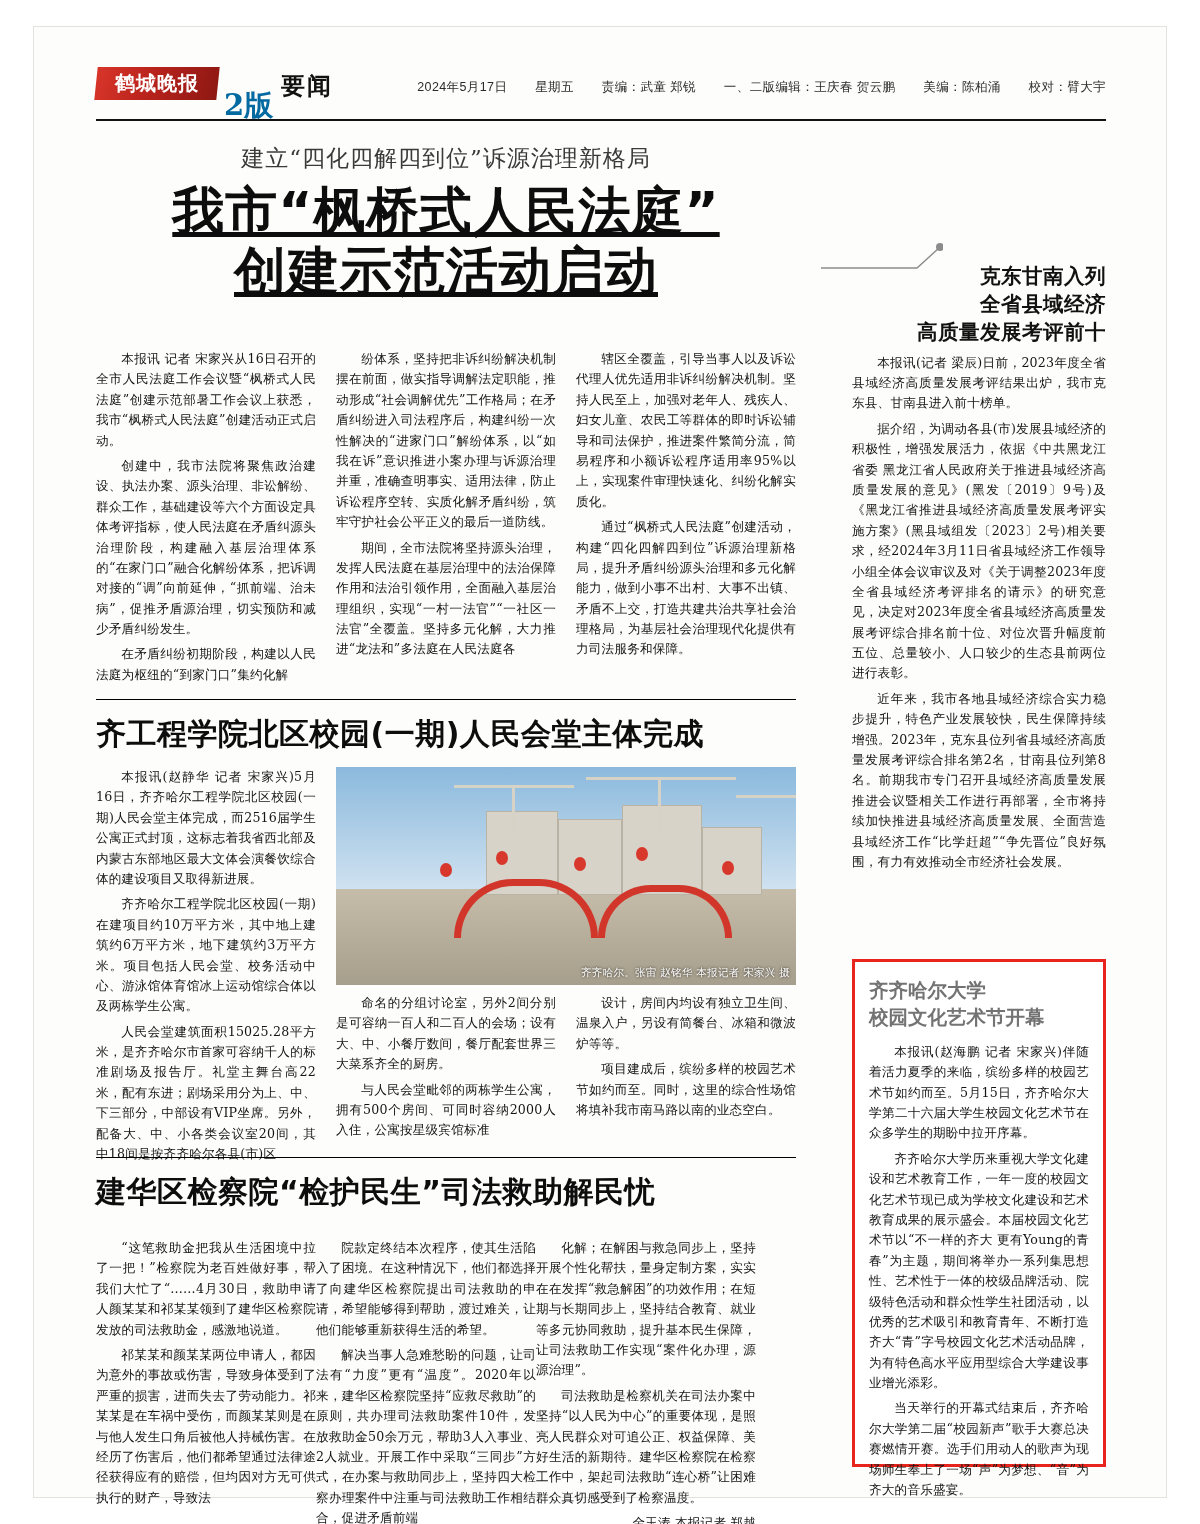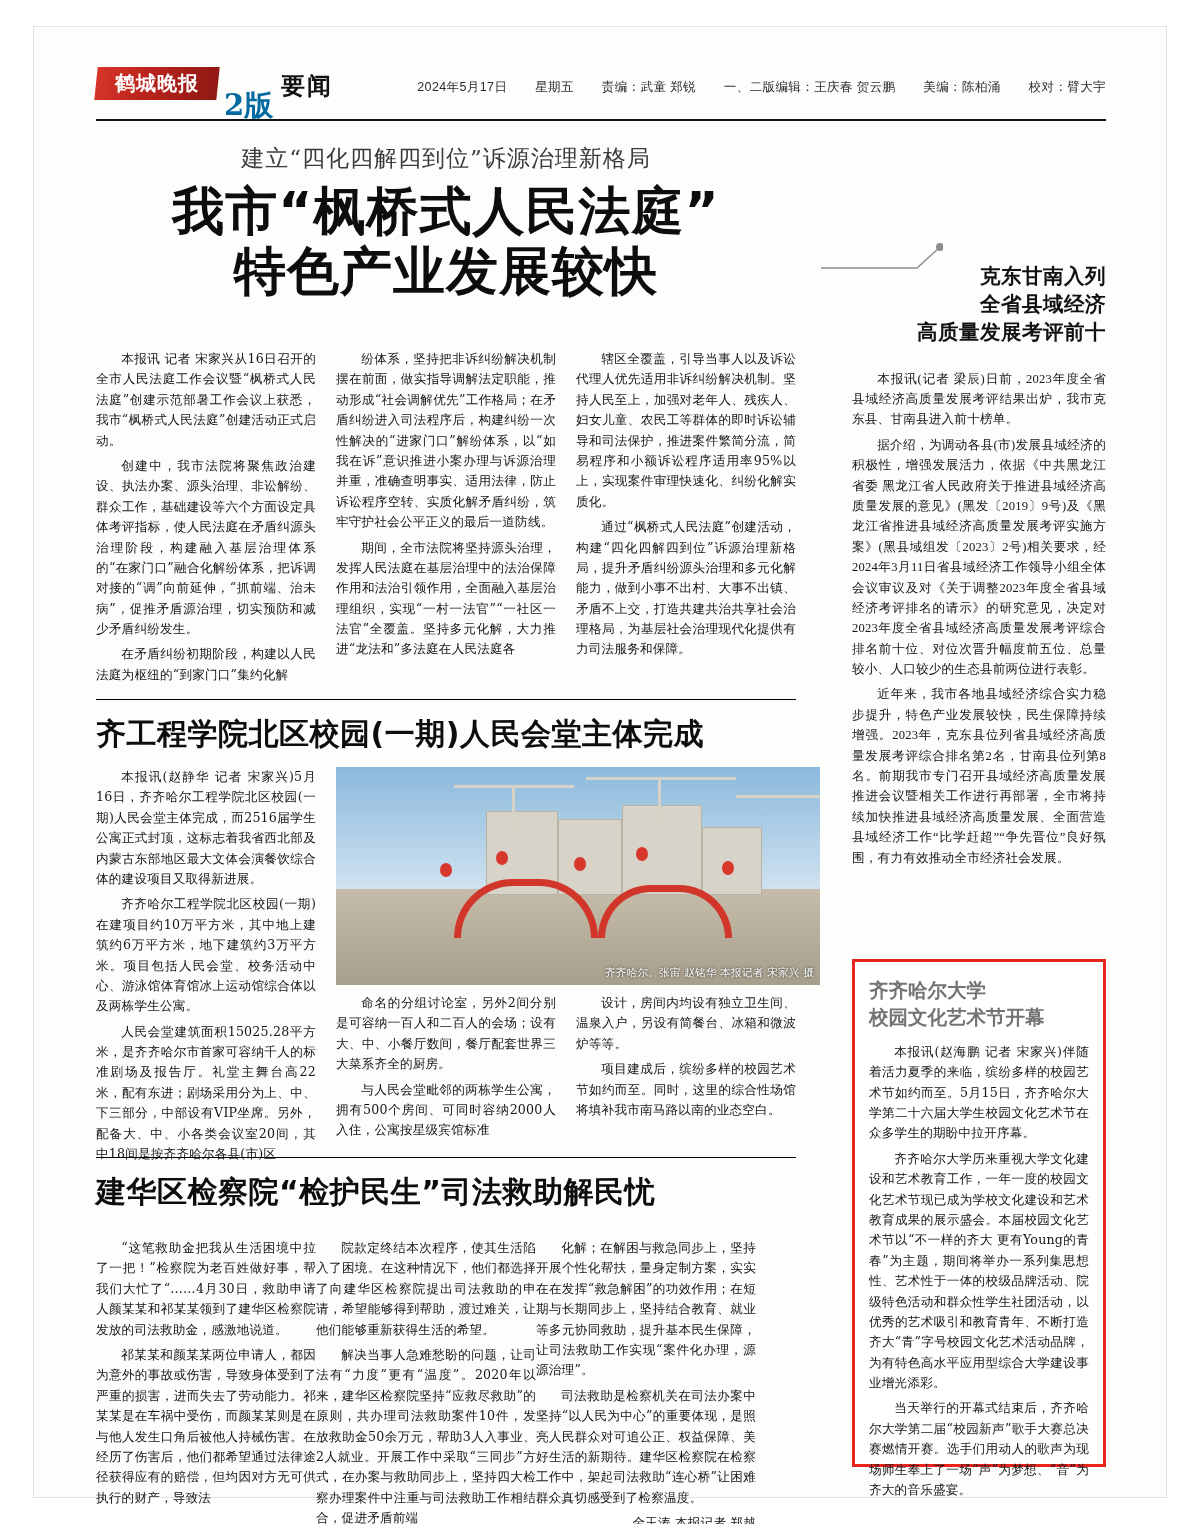--- a/index.html
+++ b/index.html
@@ -103,20 +103,21 @@
     letter-spacing: 1px;
   }
   .headline {
     margin-top: 8px;
     font-family: "DejaVu Sans", sans-serif;
     font-weight: bold;
     font-size: 52px;
     line-height: 1.15;
     color: #0d0d0d;
     letter-spacing: 1px;
+    text-decoration: underline;
   }
 
   
   .col-text {
     font-family: "DejaVu Serif", serif;
     font-size: 12.6px;
     line-height: 1.62;
     color: #141414;
     text-align: justify;
     letter-spacing: 0.2px;
@@ -143,21 +144,21 @@
   }
   .side-title {
     font-family: "DejaVu Sans", sans-serif;
     font-weight: bold;
     font-size: 20.5px;
     line-height: 1.36;
     color: #111;
     letter-spacing: 0.5px;
     text-align: right;
   }
-  .side-body { margin-top: 22px; font-family: Liberation Serif, serif; }
+  .side-body { margin-top: 6px; }
   .pointer-line {
     position: absolute;
     left: 725px;
     top: 176px;
     width: 122px;
     height: 26px;
   }
 
   
   .story2 {
@@ -182,21 +183,20 @@
   }
   .story2-cols .c { width: 220px; }
 
   .photo {
     width: 460px;
     height: 218px;
     position: relative;
     overflow: hidden;
     background: linear-gradient(#9fc8e8 0%, #cfe3f2 55%, #d9d4c8 56%, #bdb5a6 100%);
     margin-bottom: 8px;
-    padding-left: 24px;
   }
   .ph-sky { position:absolute; left:0; top:0; right:0; height:56%;
             background: linear-gradient(#8bb9dd,#cfe2f0); }
   .ph-ground { position:absolute; left:0; top:56%; right:0; bottom:0;
             background: linear-gradient(#c5bda9,#a79f8d); }
   .ph-bldg { position:absolute; background:#d7d3c9; border:1px solid #b9b3a5; }
   .ph-crane { position:absolute; background:#d6d2c6; }
   .ph-arch { position:absolute; border:7px solid #d2362a; border-bottom:none;
              border-radius: 120px 120px 0 0; }
   .ph-balloon { position:absolute; width:12px; height:14px; border-radius:50%;
@@ -270,21 +270,21 @@
           <span>一、二版编辑：王庆春  贺云鹏</span>
           <span>美编：陈柏涌</span>
           <span>校对：臂大宇</span>
         </div>
       </div>
 
       <div style="width:700px;text-align:center;">
         <div class="kicker">建立“四化四解四到位”诉源治理新格局</div>
         <div class="headline">
           <div>我市“枫桥式人民法庭”</div>
-          <div>特色产业发展较快</div>
+          <div>创建示范活动启动</div>
         </div>
       </div>
 
       <svg class="pointer-line" viewBox="0 0 122 26">
         <path d="M0 25 L96 25 L118 5" fill="none" stroke="#8c8c8c" stroke-width="1.4"></path>
         <circle cx="119" cy="4" r="4" fill="#8c8c8c"></circle>
       </svg>
 
       <div class="lead-wrap">
         <div class="lead-col col-text">

